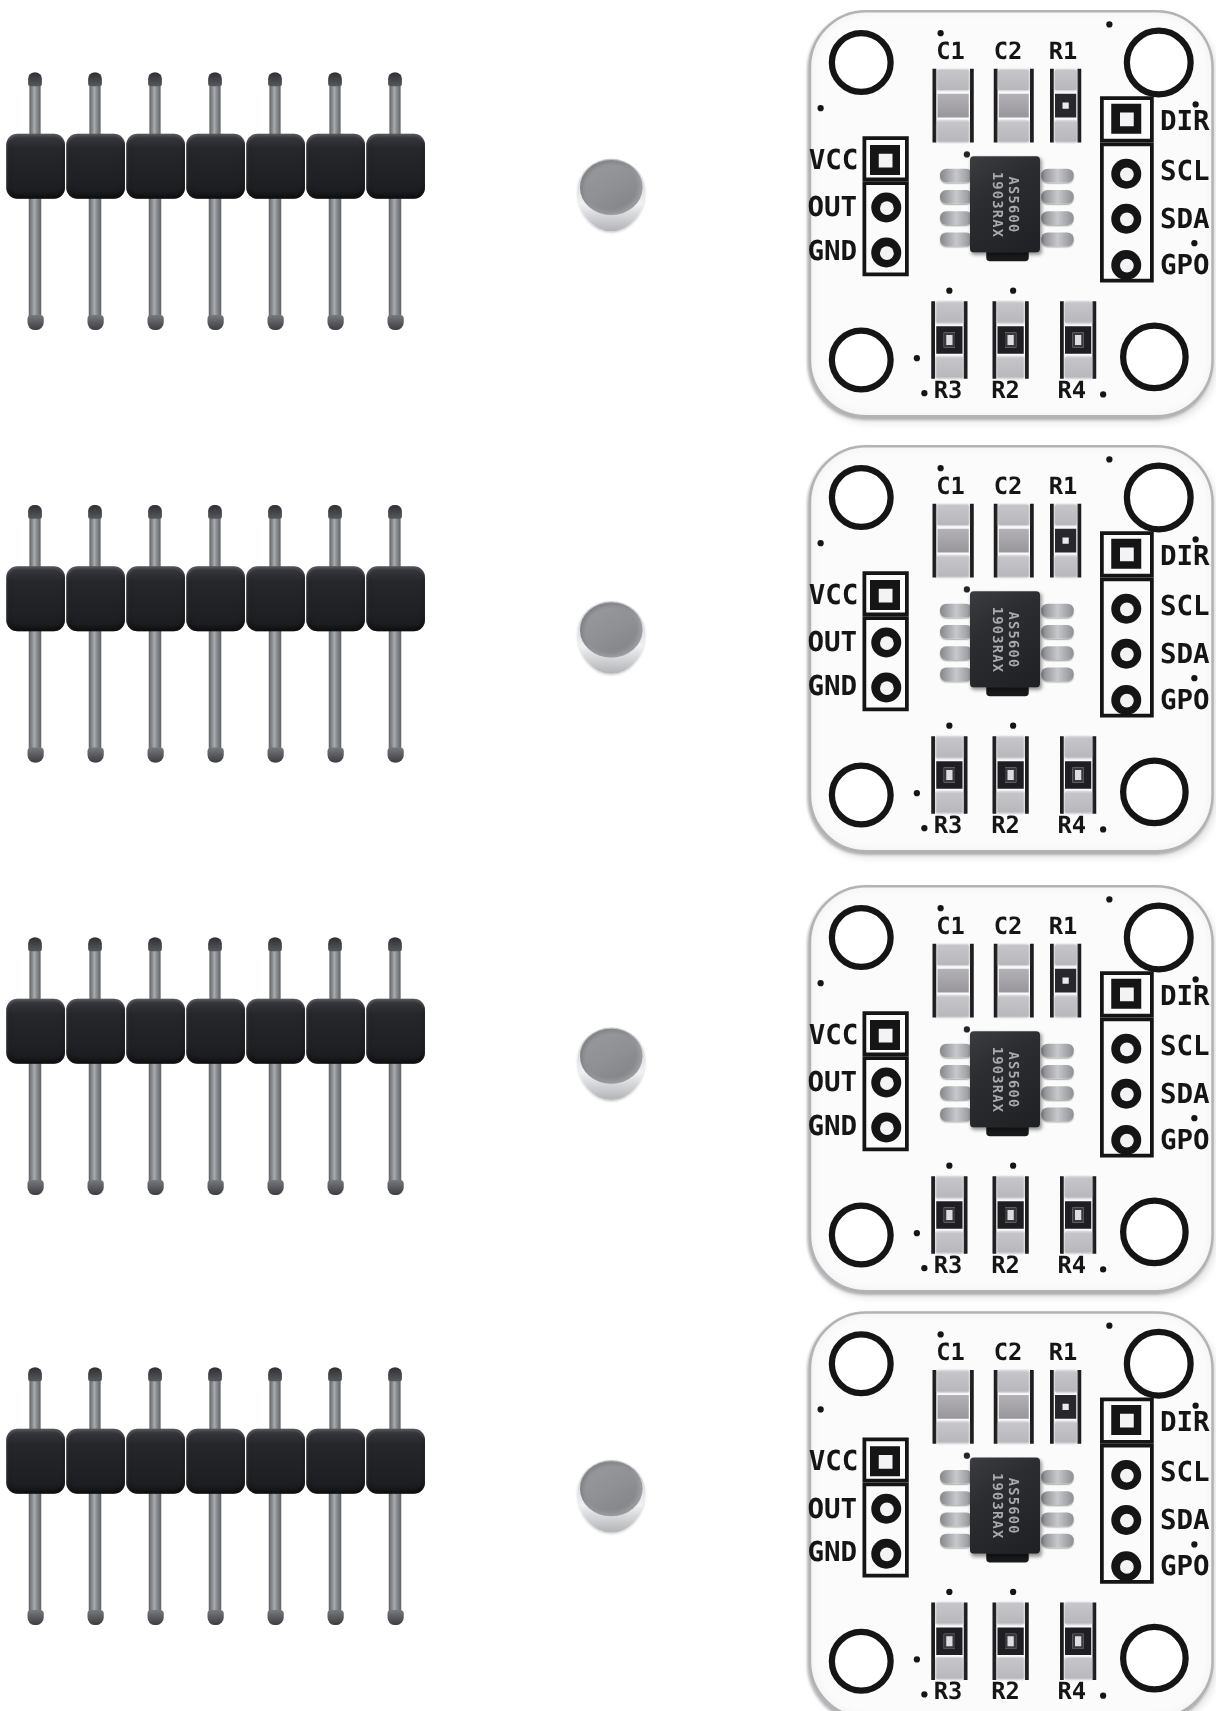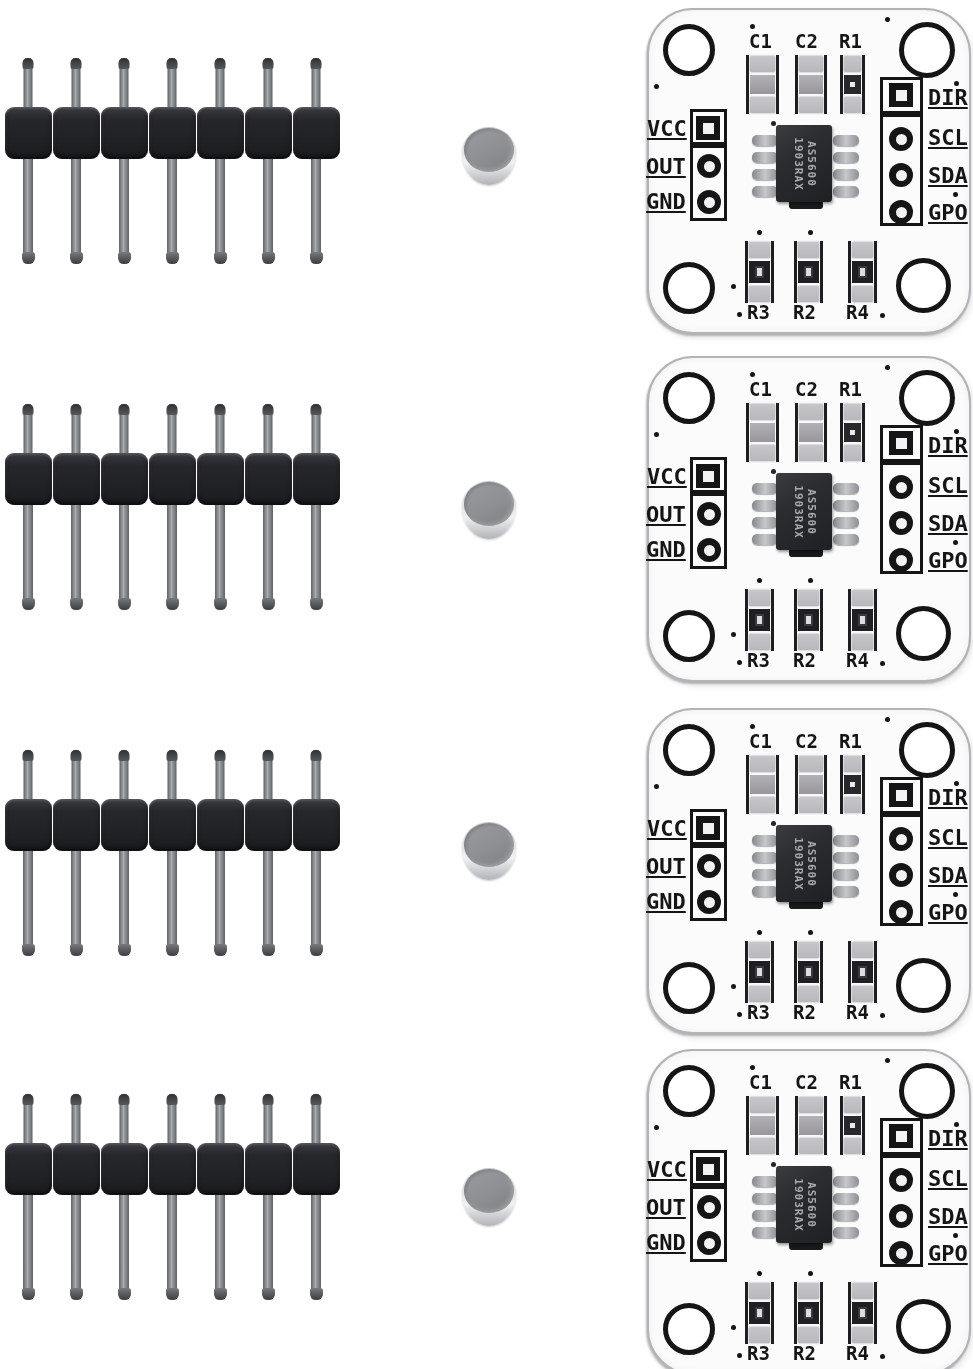--- a/index.html
+++ b/index.html
@@ -31,21 +31,21 @@
     background:linear-gradient(150deg,#9b9ca0 0%,var(--magnet-top) 55%,#7e7f83 100%);
     box-shadow:inset -2px -2px 4px rgba(255,255,255,.22), inset 2px 2px 3px rgba(0,0,0,.14);}
 
   
   .pcb{position:absolute;left:647px;width:320px;height:322px;background:var(--pcb-substrate);
     border:2px solid var(--pcb-edge);border-radius:46px;
     box-shadow:-1px 2px 2px rgba(50,50,55,.30), 2px 4px 6px rgba(0,0,0,.10), inset 0 0 8px rgba(0,0,0,.05);}
   .hole{position:absolute;border-radius:50%;background:#fff;border:5px solid var(--silkscreen);box-sizing:border-box;}
   .silk{position:absolute;font-weight:bold;color:var(--silkscreen);line-height:1;white-space:nowrap;}
   .s19{font-size:19px;}
-  .s22{font-size:22px;text-decoration:underline;}
+  .s22{font-size:22px;}
   .silk-box{position:absolute;border:3px solid var(--silkscreen);box-sizing:border-box;}
   .pad-sq{position:absolute;width:24px;height:24px;background:var(--silkscreen);
     display:flex;align-items:center;justify-content:center;}
   .ph-sq{width:11px;height:11px;background:#f3f3f5;}
   .pad-rd{position:absolute;width:24px;height:24px;border-radius:50%;background:var(--silkscreen);
     display:flex;align-items:center;justify-content:center;}
   .ph-rd{width:11px;height:11px;border-radius:50%;background:#f3f3f5;}
   .comp{position:absolute;border-left:3px solid #1d1d20;border-right:3px solid #1d1d20;
     display:flex;flex-direction:column;justify-content:space-between;padding:1px 1px;}
   .cpad{height:16px;background:linear-gradient(180deg,#c6c6ca,var(--pad-gray));border-radius:1px;

